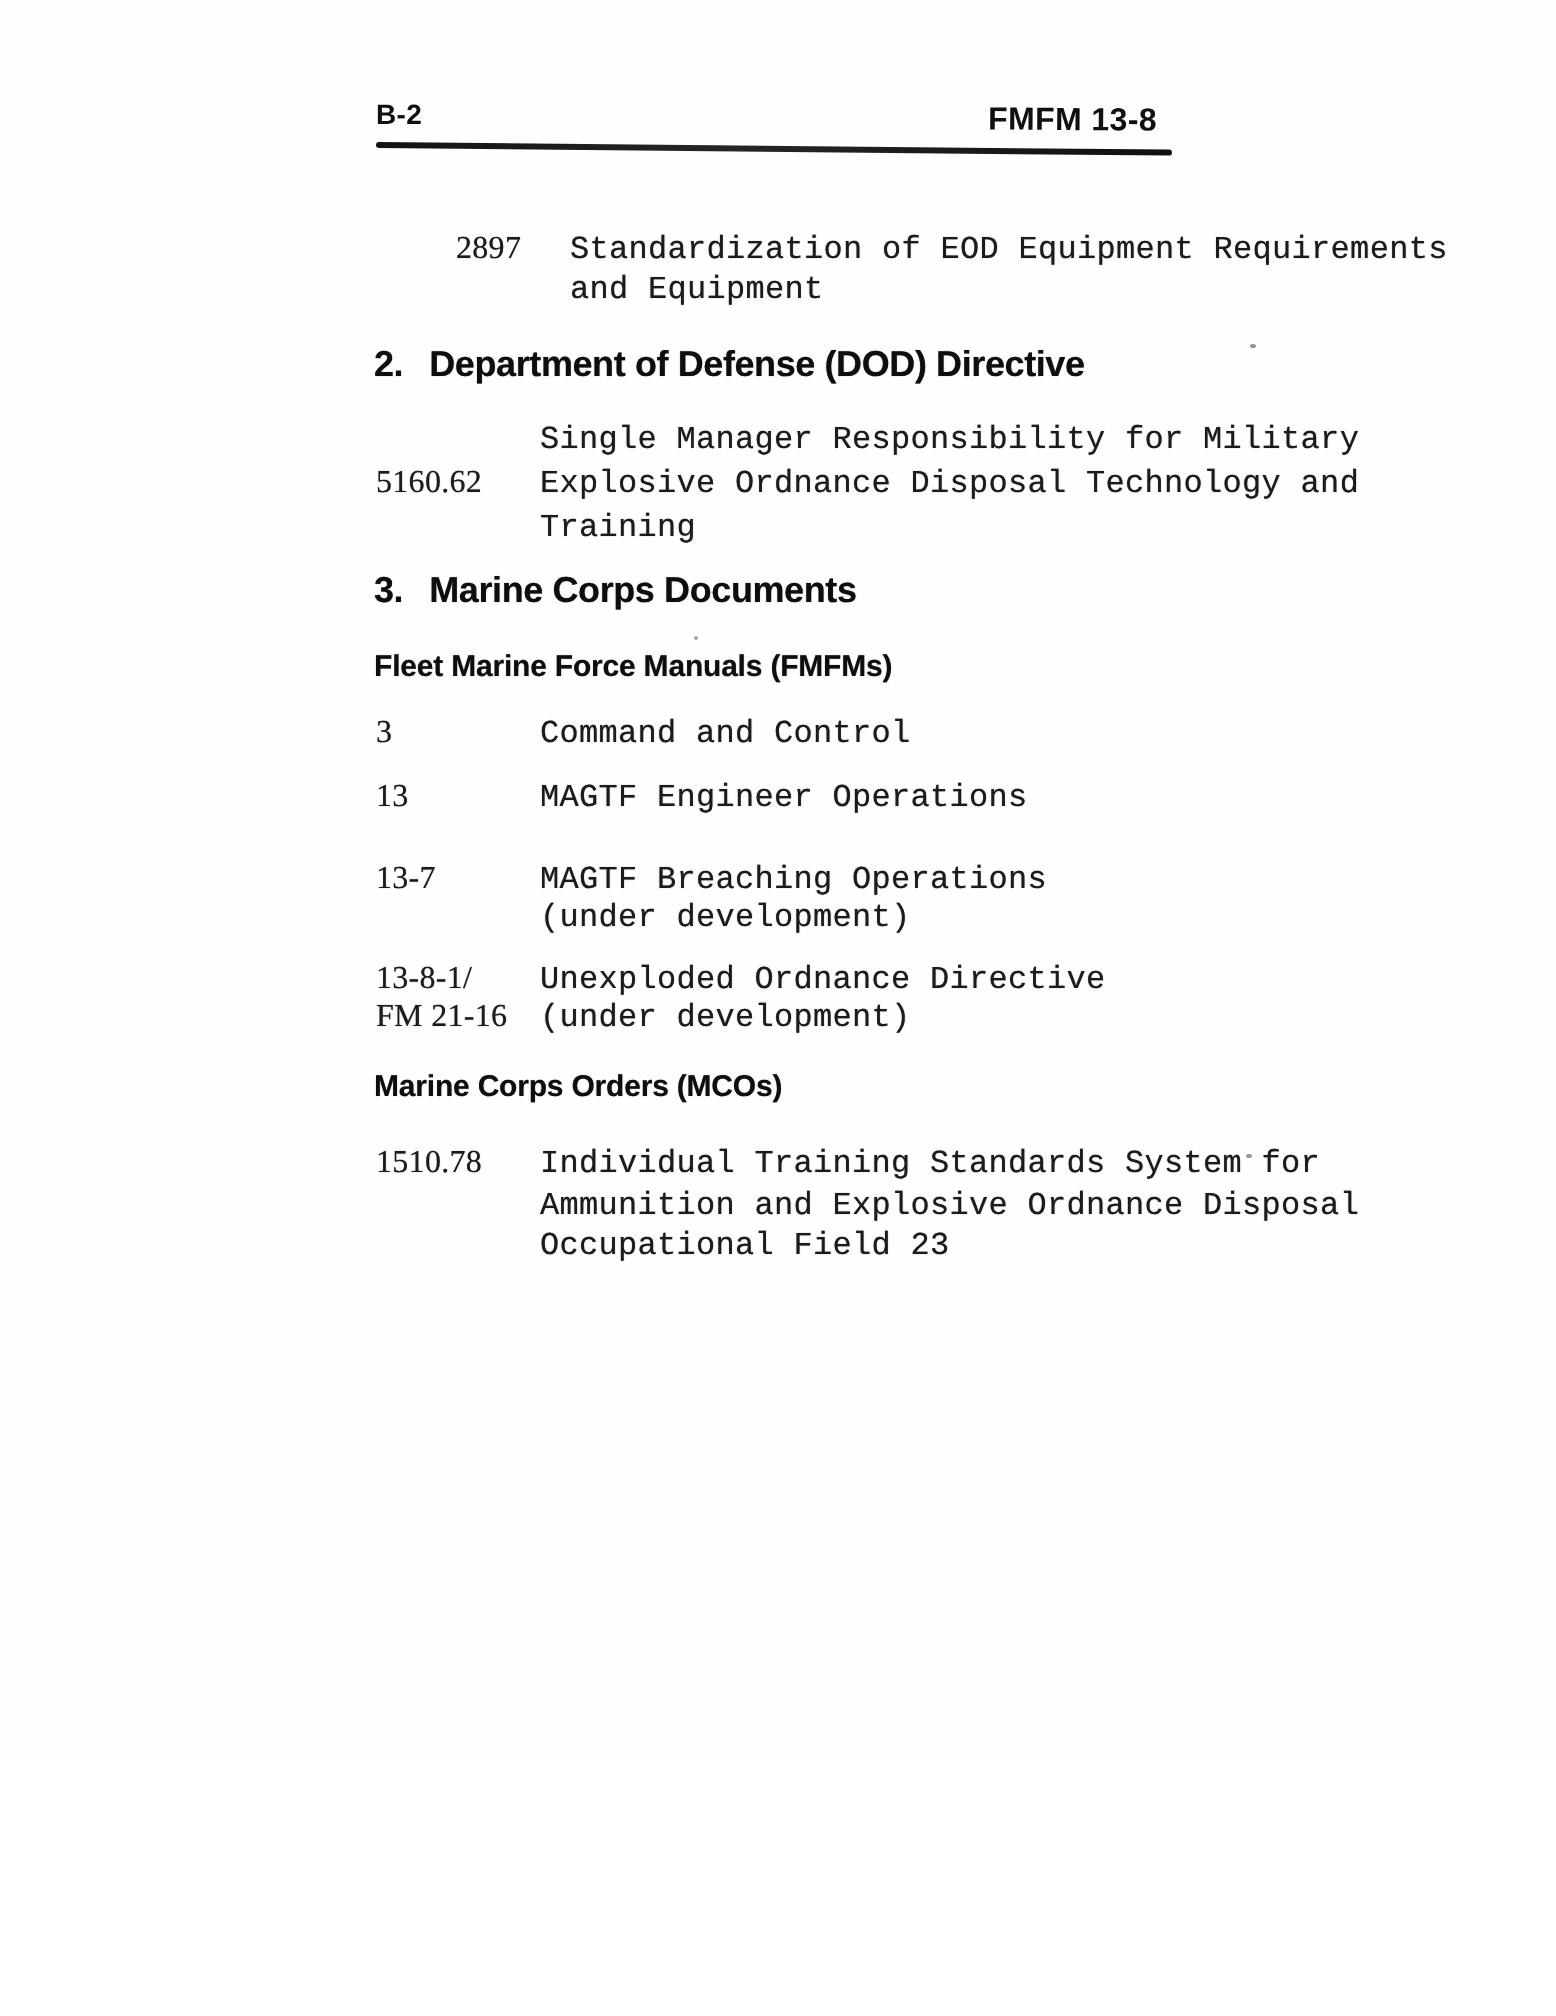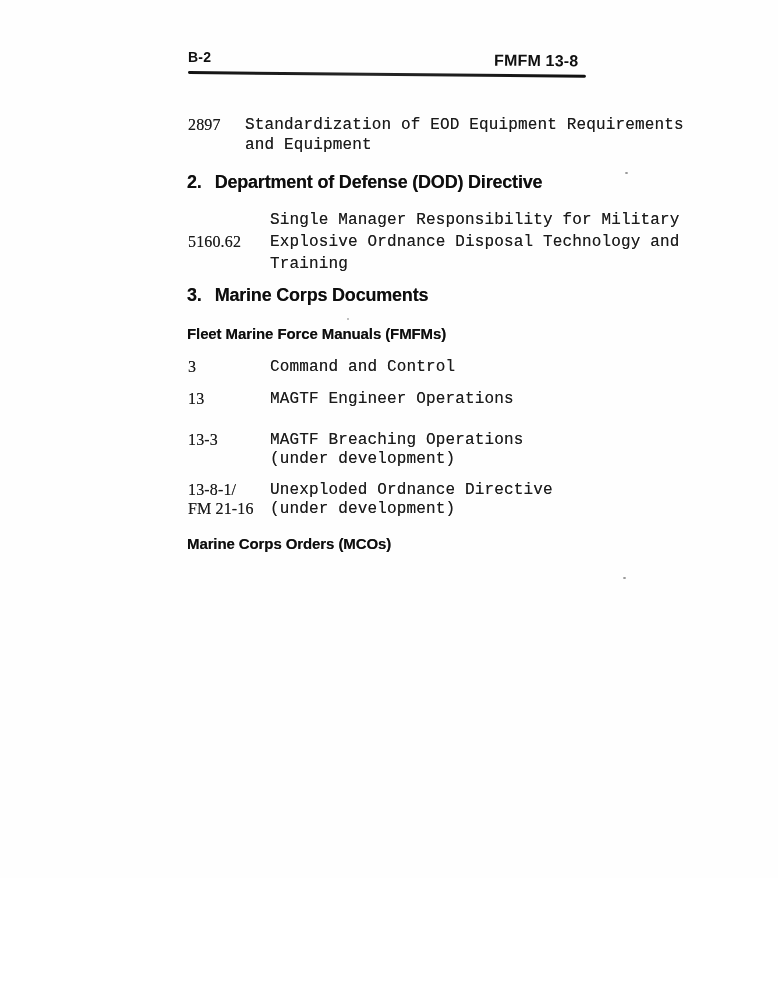--- a/index.html
+++ b/index.html
@@ -62,21 +62,21 @@
     text-shadow: 0 0 0.5px rgba(25,25,25,0.65);
   }
   .entry .num {
     flex: none;
     white-space: pre;
   }
   .entry .desc {
     white-space: pre;
     font-family: Liberation Mono, monospace;
   }
-  .num-w-narrow { width: 57px; }
+  .num-w-narrow { width: 57px; margin-left: 40px; }
   .num-w-wide   { width: 82px; }
 
   .e-2897 { top: 115px; }
   .e-5160 { top: 209px; line-height: 22px; align-items: center; }
   .e-3    { top: 357px; }
   .e-13   { top: 389px; }
   .e-137  { top: 431px; line-height: 18.5px; }
   .e-138  { top: 481px; line-height: 18.5px; }
   .e-1510 { top: 572px; line-height: 20.5px; }
 
@@ -161,32 +161,38 @@
     <span class="num num-w-wide">3</span>
     <span class="desc">Command and Control</span>
   </div>
 
   <div class="entry e-13">
     <span class="num num-w-wide">13</span>
     <span class="desc">MAGTF Engineer Operations</span>
   </div>
 
   <div class="entry e-137">
-    <span class="num num-w-wide">13-3</span>
+    <span class="num num-w-wide">13-7</span>
     <span class="desc">MAGTF Breaching Operations
 (under development)</span>
   </div>
 
   <div class="entry e-138">
     <span class="num num-w-wide">13-8-1/
 FM 21-16</span>
     <span class="desc">Unexploded Ordnance Directive
 (under development)</span>
   </div>
 
   <div class="sub-heading h-mco">Marine Corps Orders (MCOs)</div>
 
+  <div class="entry e-1510">
+    <span class="num num-w-wide">1510.78</span>
+    <span class="desc">Individual Training Standards System for
+Ammunition and Explosive Ordnance Disposal
+Occupational Field 23</span>
+  </div>
 
   <div class="speck speck-1"></div>
   <div class="speck speck-2"></div>
   <div class="speck speck-3"></div>
 
 </div>
 
 </body></html>

